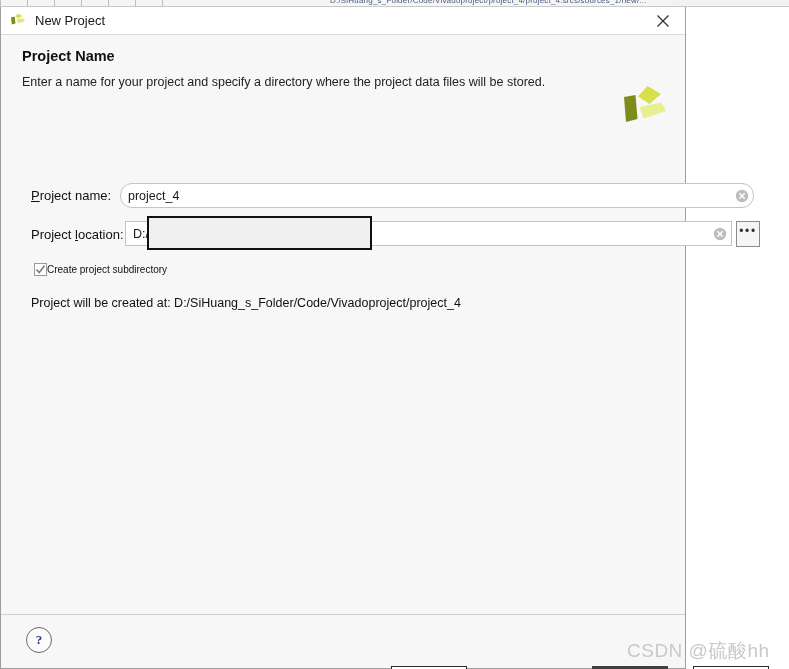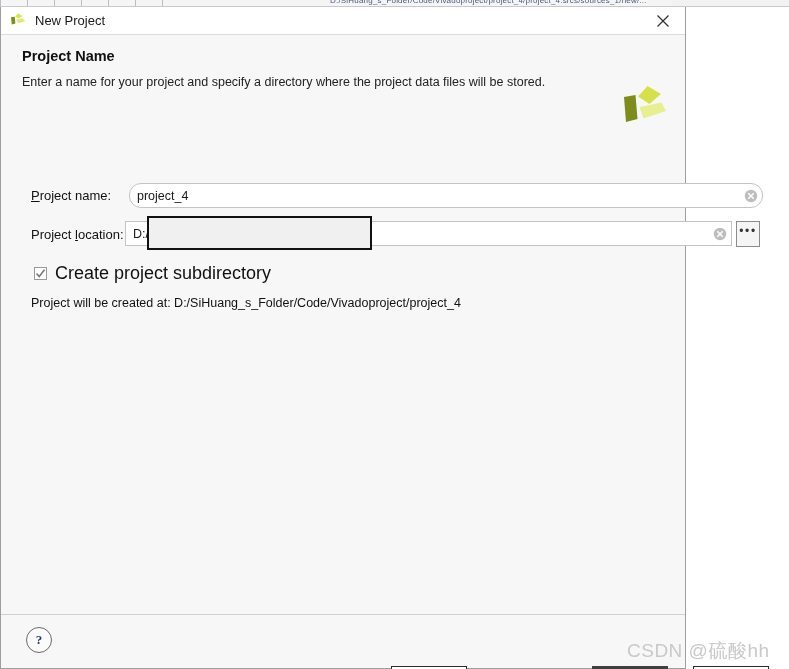--- a/index.html
+++ b/index.html
@@ -144,21 +144,21 @@
     cursor: pointer;
   }
   .checkbox-box {
     width: 13px; height: 13px;
     background: #ffffff;
     border: 1px solid #9a9a9a;
     display: flex; align-items: center; justify-content: center;
     flex: 0 0 auto;
   }
   #subdir-label {
-    margin-left: 8px; font-size: 18px; color: #111; white-space: nowrap;
+    margin-left: 0; font-size: 10px; color: #111; white-space: nowrap;
   }
 
   #created-at {
     position: absolute; left: 30px; top: 261px;
     font-size: 12.5px; color: #111; white-space: nowrap;
   }
 
   
   #footer {
     position: relative;
@@ -249,21 +249,21 @@
     <div id="brand-logo">
       <svg width="46" height="52" viewBox="0 0 46 52">
         <polygon points="26.5,2 40.0,10.0 28.5,20.0 17.0,12.5" fill="#d6e04a"></polygon>
         <polygon points="3.0,13.0 14.5,11.0 16.5,35.0 5.0,38.0" fill="#7d8c1a"></polygon>
         <polygon points="18.5,23.0 40.5,18.5 45.0,27.0 22.5,34.5" fill="#e8ef90"></polygon>
       </svg>
     </div>
 
     <div class="form-label" style="left:30px; top:153px;"><span class="mnemonic">P</span><span>roject name:</span></div>
 
-    <div class="text-field" style="left:128px; top:148px; width:634px;border-radius:12px;">
+    <div class="text-field" style="left:119px; top:148px; width:634px;border-radius:12px;">
       <span class="tf-value">project_4</span>
       <span class="clear-icon">
         <svg width="14" height="14" viewBox="0 0 14 14">
           <circle cx="7" cy="7" r="6.2" fill="#bdbdbd"></circle>
           <line x1="4.3" y1="4.3" x2="9.7" y2="9.7" stroke="#ffffff" stroke-width="1.5"></line>
           <line x1="9.7" y1="4.3" x2="4.3" y2="9.7" stroke="#ffffff" stroke-width="1.5"></line>
         </svg>
       </span>
     </div>
 

